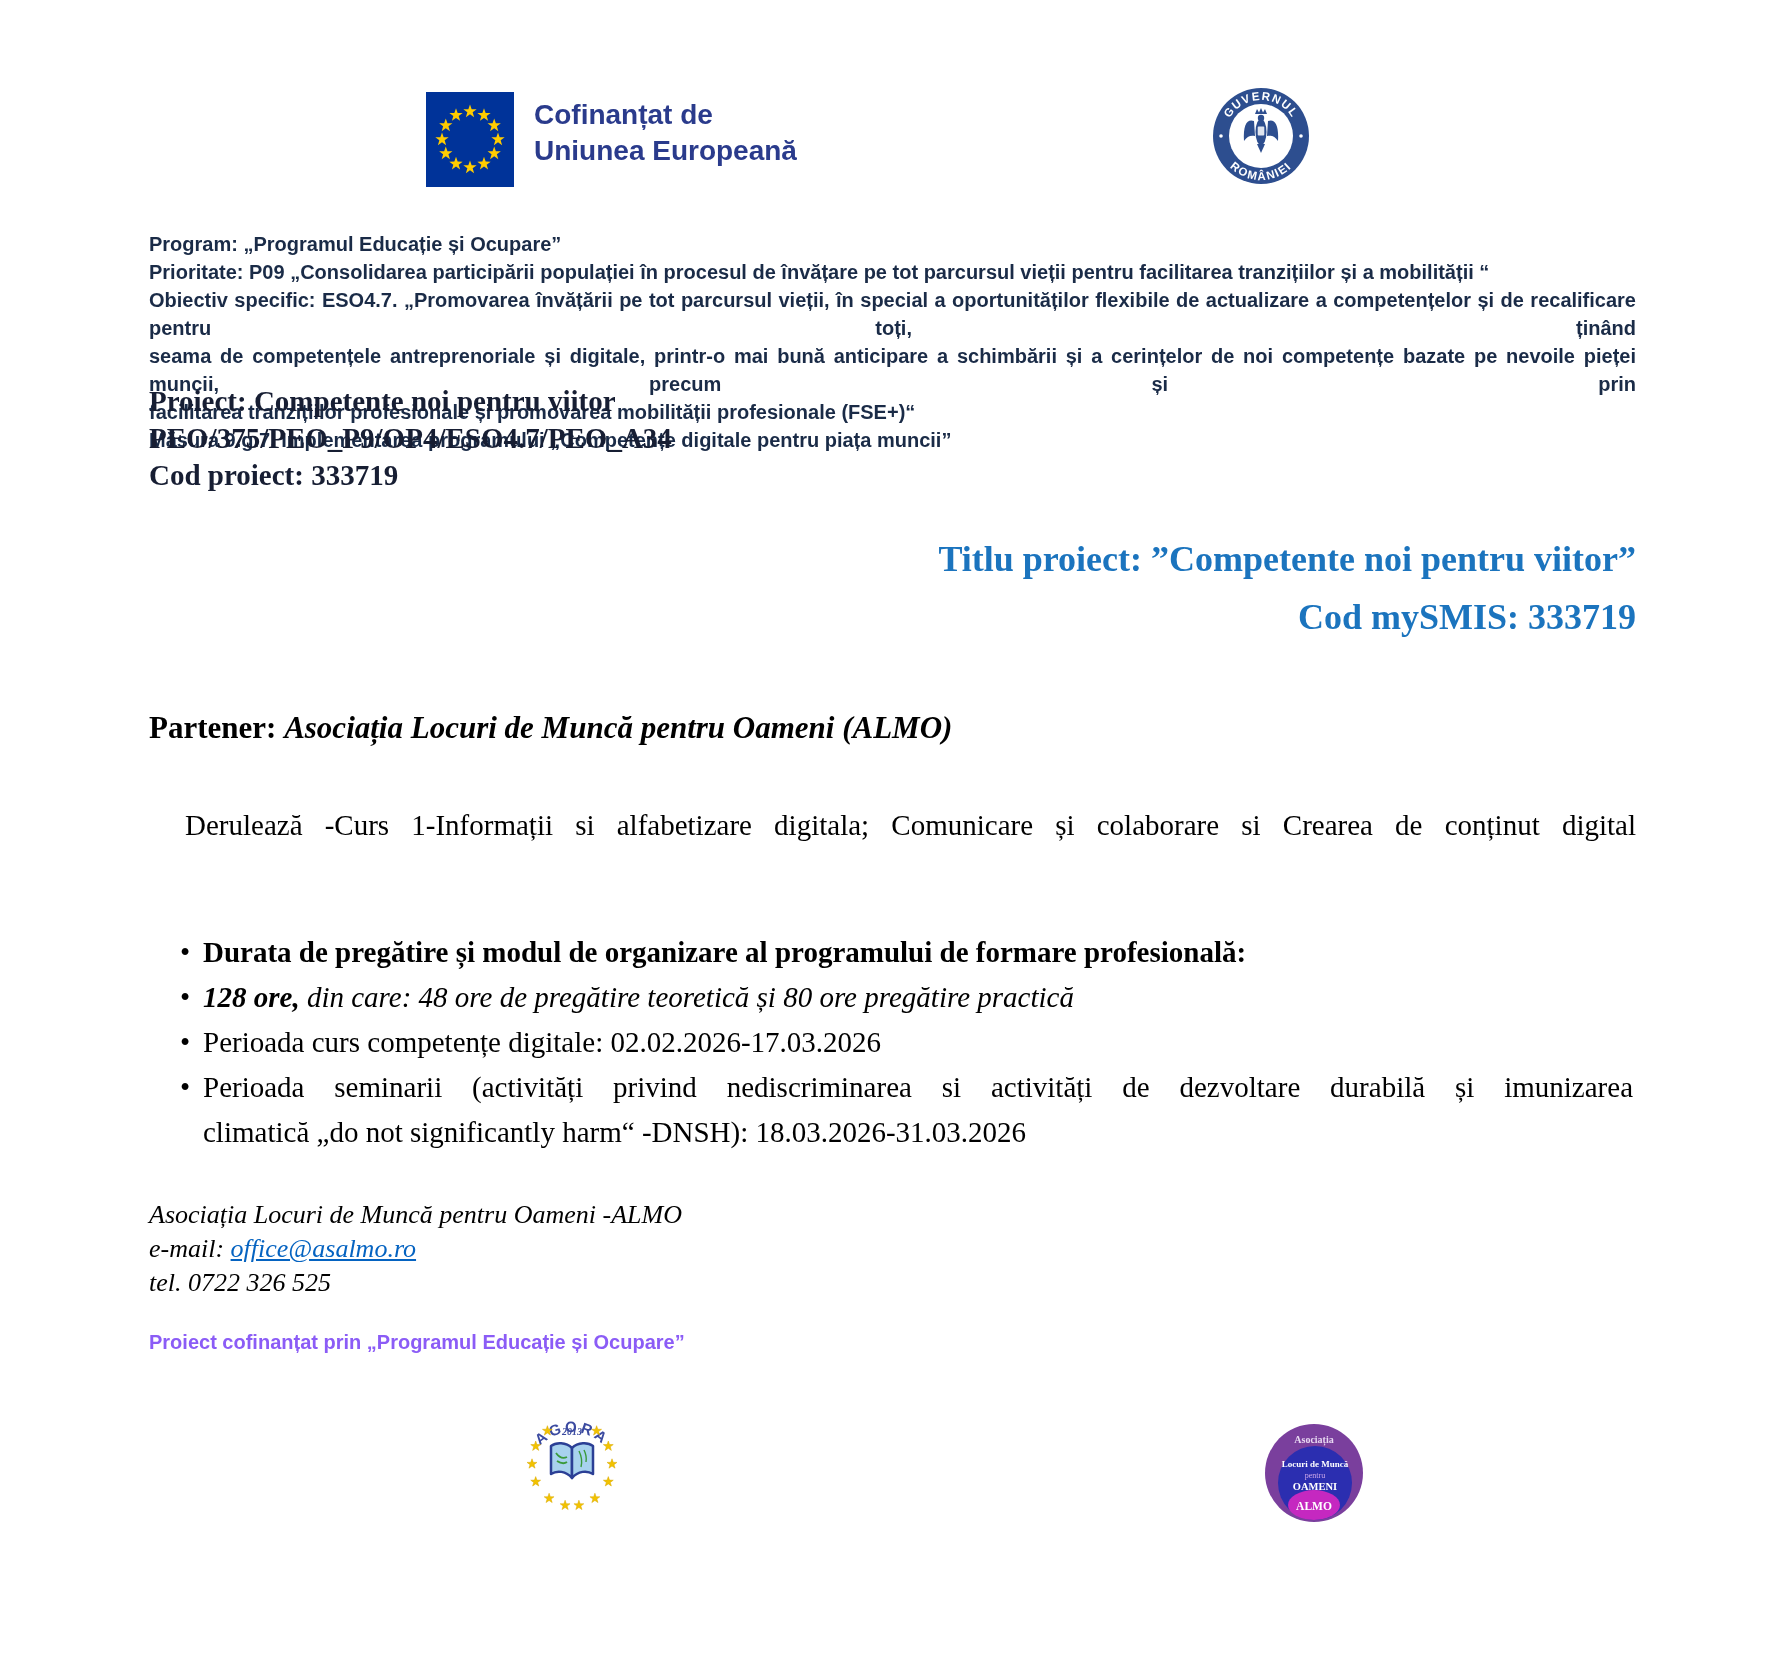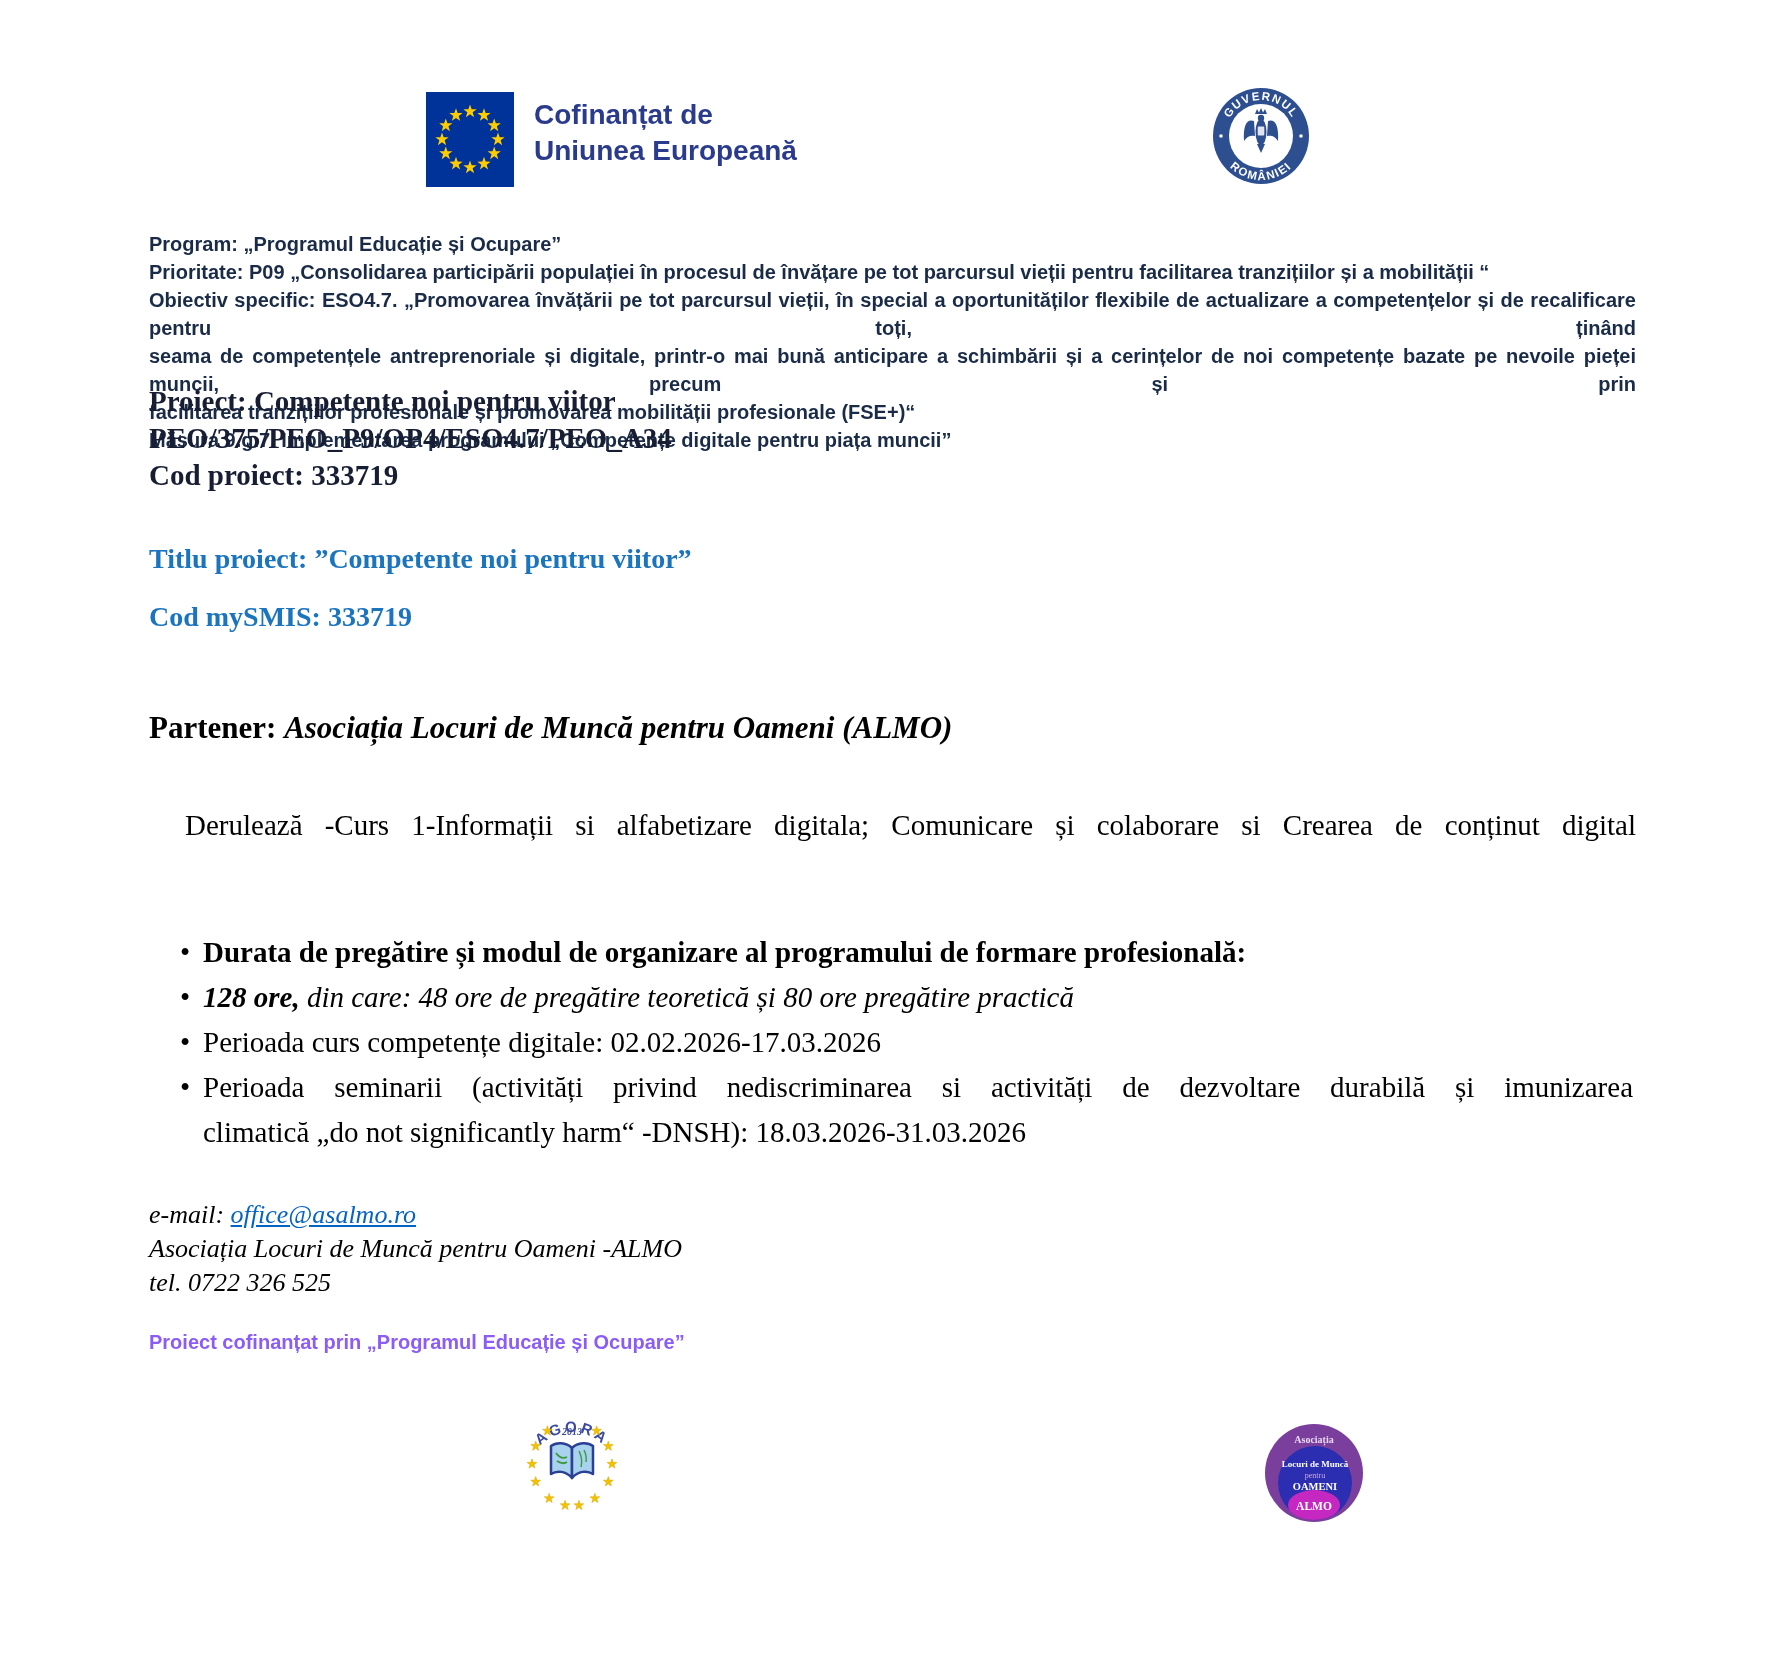--- a/index.html
+++ b/index.html
@@ -27,22 +27,22 @@
     font-weight:600; font-size:20px; line-height:28px; color:#1A2B47;
   }
   .jline { text-align:justify; text-align-last:justify; text-justify:inter-word; }
   
   .project-block {
     position:absolute; left:143px; top:383px; width:1487px;
     font-weight:bold; font-size:29px; line-height:37px; color:#171E33;
   }
   
   .doc-title {
-    position:absolute; left:143px; top:530px; width:1487px; text-align:left;
-    font-weight:bold; font-size:28px; line-height:58px; color:#1B74BE;
+    position:absolute; left:143px; top:530px; width:1487px; text-align:right;
+    font-weight:bold; font-size:36px; line-height:58px; color:#1B74BE;
   }
   
   .partner-line { position:absolute; left:143px; top:710px; width:1487px; font-size:31px; }
   .b  { font-weight:bold; }
   .bi { font-weight:bold; font-style:italic; }
   .i  { font-style:italic; }
   
   .course { position:absolute; left:143px; top:803px; width:1487px; font-size:29px; line-height:45px; }
   .course .first { text-indent:36px; }
   
@@ -155,24 +155,24 @@
     <li>
       <span>Perioada curs competențe digitale: 02.02.2026-17.03.2026</span>
     </li>
     <li>
       <div class="jline">Perioada seminarii (activități privind nediscriminarea si activități de dezvoltare durabilă și imunizarea</div>
       <div>climatică „do not significantly harm“ -DNSH): 18.03.2026-31.03.2026</div>
     </li>
   </ul>
 
   <div class="contact">
+    <div>Asociația Locuri de Muncă pentru Oameni -ALMO</div>
     <div>
       <span>e-mail: </span><a href="#" class="email-link">office@asalmo.ro</a>
     </div>
-    <div>Asociația Locuri de Muncă pentru Oameni -ALMO</div>
     <div>tel. 0722 326 525</div>
   </div>
 
   <div class="footer-note">Proiect cofinanțat prin  „Programul Educație și Ocupare”</div>
 
   <svg class="agora-logo" width="96" height="118" viewBox="0 0 96 118">
     <defs>
       <path id="agoraArc" d="M 10,56 A 44,44 0 0 1 86,56" fill="none"></path>
       <polygon id="ast" points="0,-5.2 1.22,-1.69 4.95,-1.6 1.98,0.65 3.06,4.2 0,2.08 -3.06,4.2 -1.98,0.65 -4.95,-1.6 -1.22,-1.69"></polygon>
     </defs>

